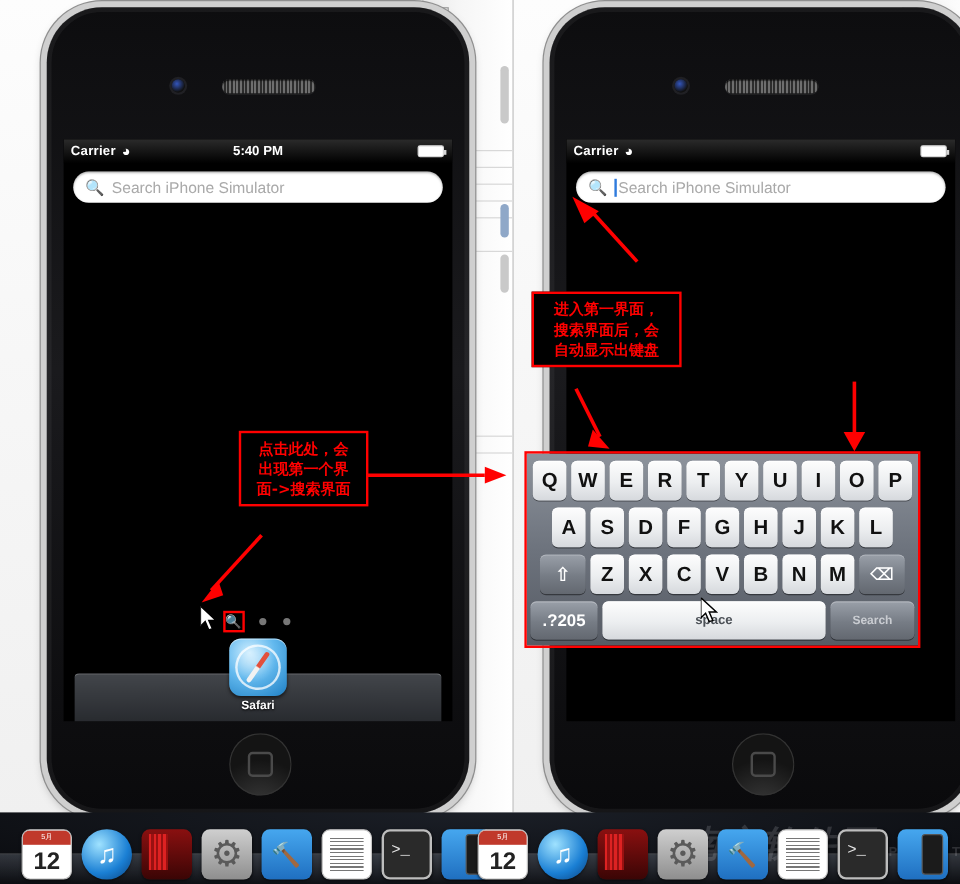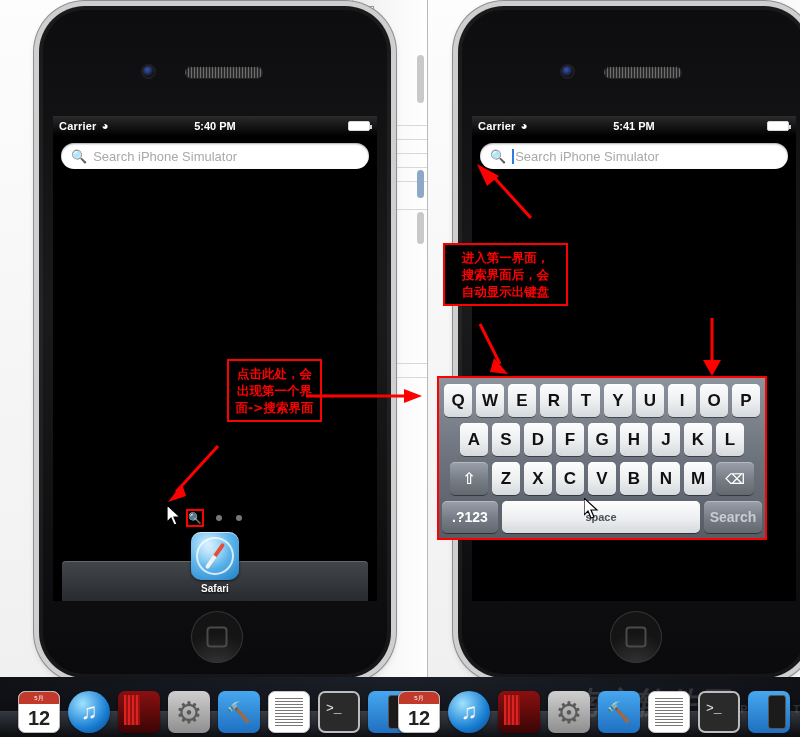--- a/index.html
+++ b/index.html
@@ -206,21 +206,21 @@
     box-shadow: 0 1px 0 rgba(0,0,0,.45), inset 0 1px 0 rgba(255,255,255,.9);
   }
   .key.dark {
     background: linear-gradient(180deg,#9aa0a9 0%, #767c85 55%, #636870 100%);
     color: #fff; box-shadow: 0 1px 0 rgba(0,0,0,.45), inset 0 1px 0 rgba(255,255,255,.28);
   }
   .key.shift { width: 38px; font-size: 16px; }
   .key.del { width: 38px; font-size: 14px; }
   .key.num { width: 56px; font-size: 14px; }
   .key.space { flex: 1; font-size: 11px; color: #4c5157; font-weight: bold; }
-  .key.search { width: 58px; font-size: 14px; color: #c9ccd1; }
+  .key.search { width: 70px; font-size: 10px; color: #c9ccd1; }
   .krow.bottom .key { height: 32px; }
 
   
   .anno {
     position: absolute; border: 2px solid #ff0000; background: #000;
     color: #ff0000; font-size: 12.5px; line-height: 17px;
     font-family: "DejaVu Sans", "Liberation Sans", sans-serif;
     font-weight: bold; padding: 4px 5px; text-align: center;
     white-space: pre-wrap;
   }
@@ -319,21 +319,20 @@
     <div class="phone-chrome"></div>
     <div class="cam" style="left:104px; top:60px;"></div>
     <div class="speaker" style="left:146px; top:60px; width:78px;"></div>
     <div class="home-btn" style="left:152px; top:605px;"></div>
 
     <div class="screen" style="left:14px; top:110px; width:324px; height:485px;">
 
       <div class="status">
         <span class="carrier">Carrier</span>
         <span class="wifi">◕</span>
-        <span class="time">5:41 PM</span>
         <span class="battery"></span>
       </div>
 
       <div class="searchbar-wrap">
         <div class="searchbar">
           <span class="mag">🔍</span>
           <span class="caret"></span>
           <span class="ph">Search iPhone Simulator</span>
         </div>
       </div>
@@ -371,27 +370,27 @@
           <div class="key">X</div>
           <div class="key">C</div>
           <div class="key">V</div>
           <div class="key">B</div>
           <div class="key">N</div>
           <div class="key">M</div>
         </span>
       <div class="key dark del">⌫</div>
     </div>
     <div class="krow bottom">
-      <div class="key dark num">.?123</div>
+      <div class="key dark num">.?205</div>
       <div class="key space">space</div>
       <div class="key dark search">Search</div>
     </div>
   </div>
 
-  <div class="anno" style="left:199px; top:359px; width:95px;margin-left:28px;">点击此处，会
+  <div class="anno" style="left:199px; top:359px; width:108px;">点击此处，会
 出现第一个界
 面-&gt;搜索界面</div>
 
   <div class="anno" style="left:443px; top:243px; width:125px;">进入第一界面，
 搜索界面后，会
 自动显示出键盘</div>
 
 
   <div class="arrow" style="left:160px; top:440px;">
     <svg width="70" height="70" viewBox="0 0 70 70">

